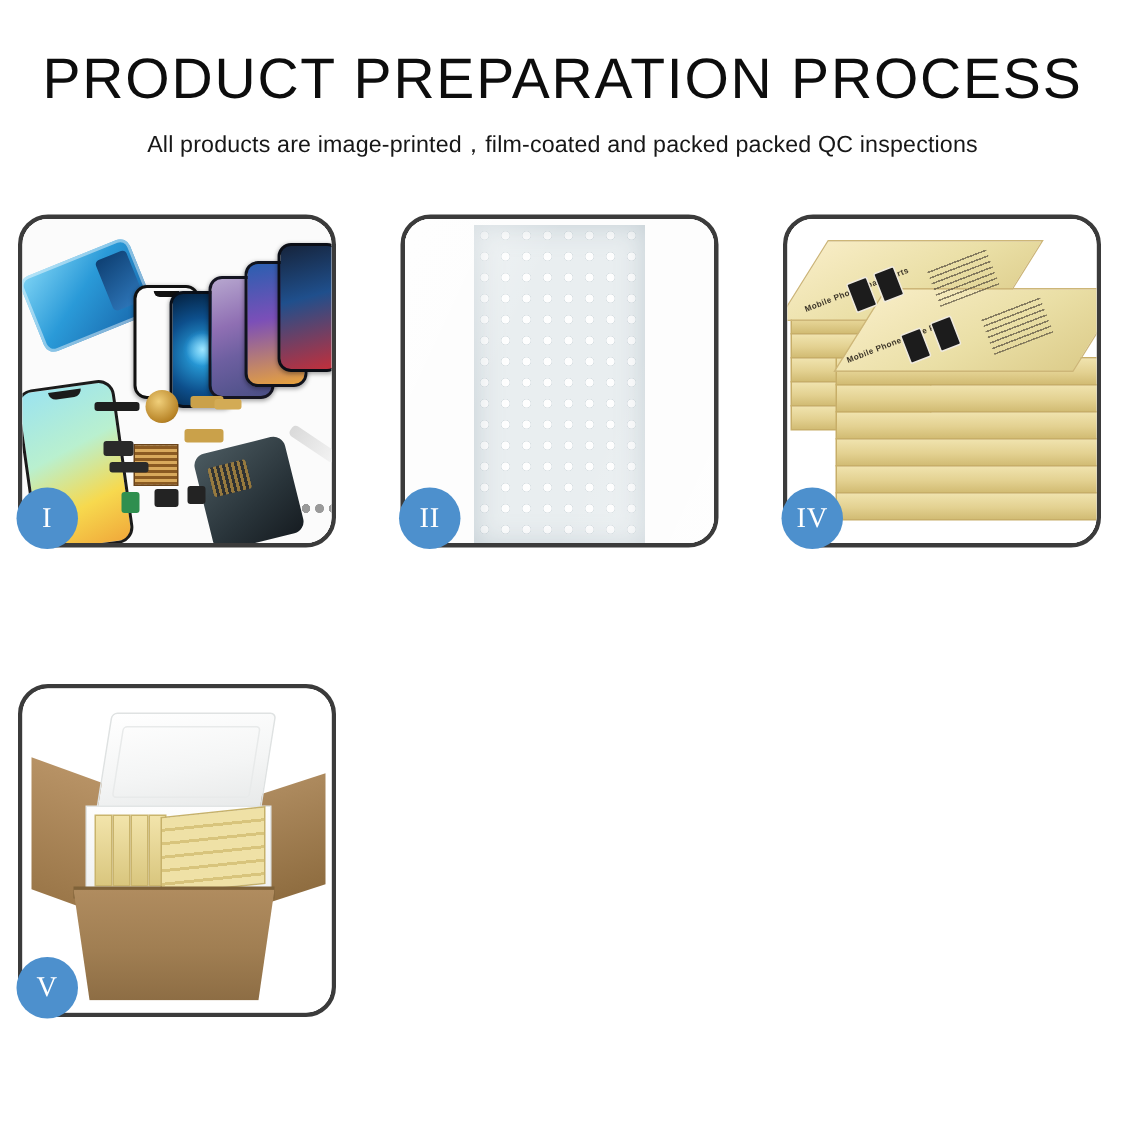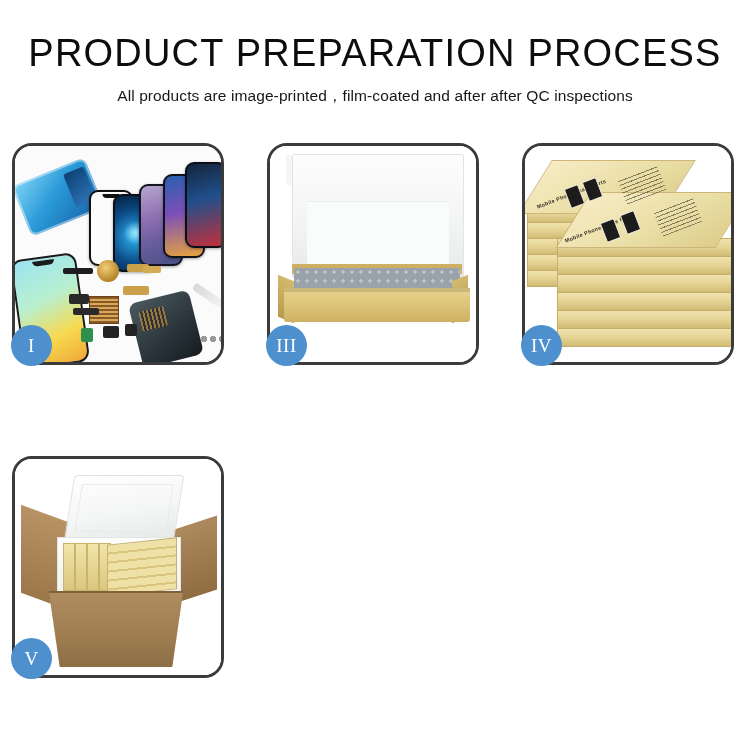--- a/index.html
+++ b/index.html
@@ -396,21 +396,21 @@
     background:rgba(110,86,54,.45);
   }
 </style>
 </head>
 <body>
 
 <div class="page">
 
   <div class="header">
     <h1 class="title">PRODUCT PREPARATION PROCESS</h1>
-    <p class="subtitle">All products are image-printed，film-coated and after after QC inspections</p>
+    <p class="subtitle">All products are image-printed，film-coated and packed packed QC inspections</p>
   </div>
 
   <div class="grid">
 
     <div class="card">
       <div class="card-inner">
         <div class="photo p1">
           <div class="lcd-blue"></div>
           <div class="scr scr-white"></div>
           <div class="scr scr-navy"></div>
@@ -432,38 +432,41 @@
           <div class="sm flex9"></div>
           <div class="driver"></div>
           <div class="screws"></div>
         </div>
       </div>
       <div class="badge">
         <span>I</span>
       </div>
     </div>
 
-
     <div class="card">
       <div class="card-inner">
-        <div class="photo p3">
-          <div class="lid-tabL"></div>
-          <div class="lid-tabR"></div>
-          <div class="lid"></div>
-          <div class="innerwall"></div>
-          <div class="foam"></div>
-          <div class="boxleft"></div>
-          <div class="boxright"></div>
-          <div class="boxfront"></div>
+        <div class="photo p2">
+          <div class="panel"></div>
+          <div class="label"></div>
+          <div class="notch"></div>
+          <div class="flexcable"></div>
+          <div class="connector"></div>
+          <div class="goldtab g1"></div>
+          <div class="goldtab g2"></div>
+          <div class="goldtab g3"></div>
+          <div class="board"></div>
+          <div class="wrap"></div>
+          <div class="sheen"></div>
         </div>
       </div>
       <div class="badge">
-        <span>III</span>
+        <span>II</span>
       </div>
     </div>
+
 
     <div class="card">
       <div class="card-inner">
         <div class="photo p4">
           <div class="stack">
 
             <div class="bx" style="left:2px;top:60px;width:92px;height:15px;"></div>
             <div class="bx" style="left:2px;top:76px;width:92px;height:15px;"></div>
             <div class="bx" style="left:2px;top:92px;width:92px;height:15px;"></div>
             <div class="bx" style="left:2px;top:108px;width:92px;height:15px;"></div>

